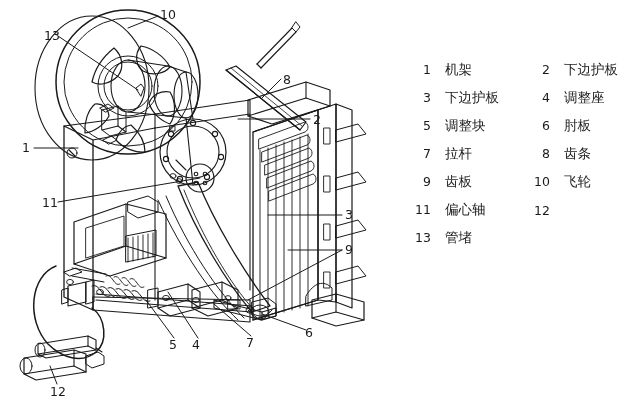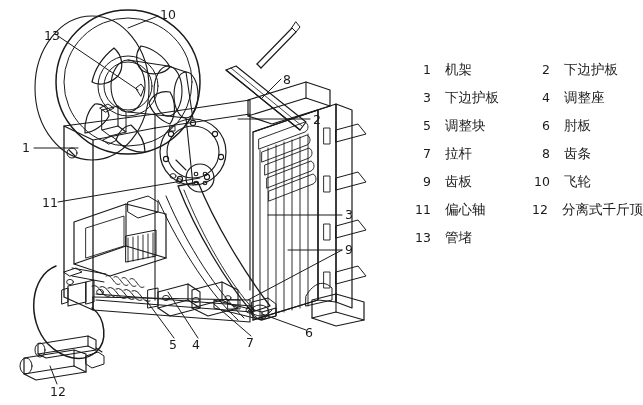--- a/index.html
+++ b/index.html
@@ -437,21 +437,20 @@
       </div>
     </div>
 
     <div class="legend-row">
       <div class="legend-cell">
         <span class="legend-num">11</span>
         <span class="legend-label">偏心轴</span>
       </div>
       <div class="legend-cell">
         <span class="legend-num">12</span>
-        <span class="legend-label">分离式千斤顶</span>
       </div>
     </div>
 
     <div class="legend-row">
       <div class="legend-cell">
         <span class="legend-num">13</span>
         <span class="legend-label">管堵</span>
       </div>
       <div class="legend-cell">
         <span class="legend-num"></span>

